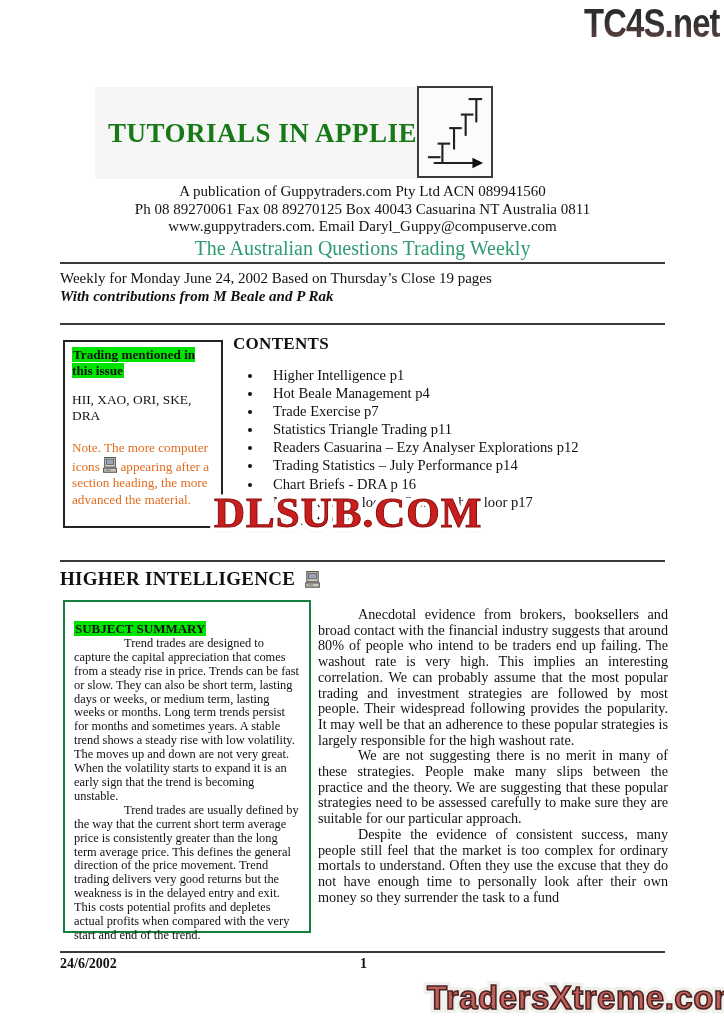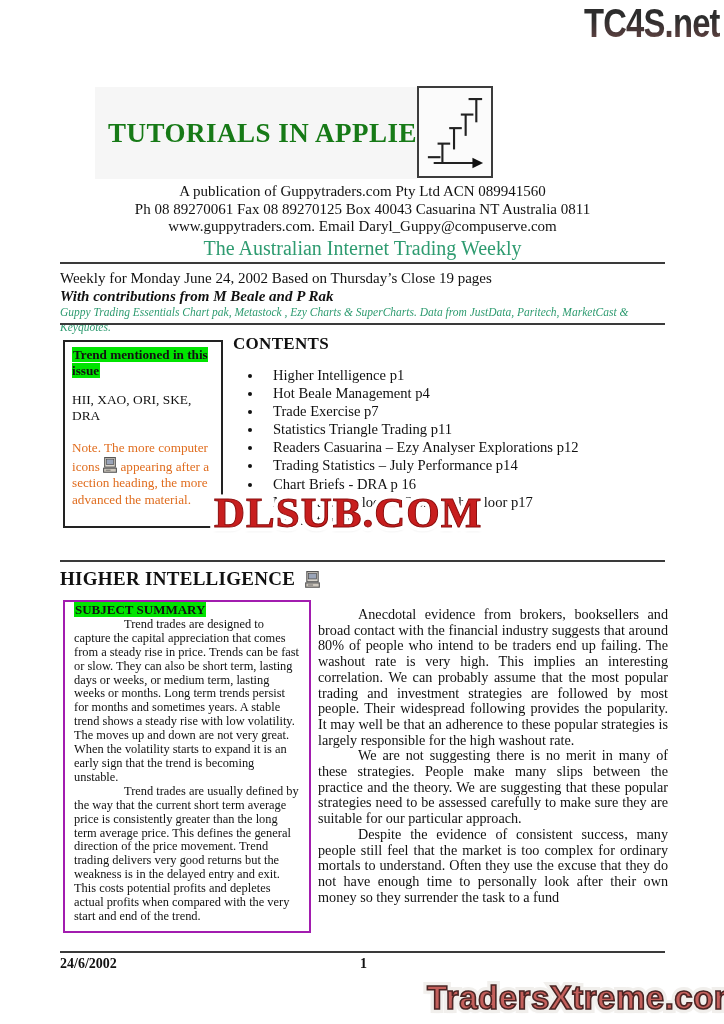--- a/index.html
+++ b/index.html
@@ -55,22 +55,22 @@
   .stocks-box .note{margin-top:16px;color:#e06d1f;font-size:13.2px;line-height:16.5px;}
 
   .contents{position:absolute;left:233px;top:334px;width:436px;}
   .contents h2{margin:0;font-size:17px;font-weight:bold;letter-spacing:.3px;}
   .contents ul{margin:12px 0 0 0;padding-left:30px;}
   .contents li{font-size:14.6px;line-height:18.1px;padding-left:10px;}
 
   
   .article-h1{position:absolute;left:60px;top:568px;font-size:19px;font-weight:bold;letter-spacing:.3px;
     display:flex;align-items:center;gap:10px;}
-  .summary-box{position:absolute;left:63px;top:600px;width:248px;height:333px;border:2px solid #a21caf;
-    box-sizing:border-box;padding:1px 9px;font-size:12.4px;line-height:13.9px;}
+  .summary-box{position:absolute;left:63px;top:600px;width:248px;height:333px;border:2px solid #15803d;
+    box-sizing:border-box;padding:20px 9px;font-size:12.4px;line-height:13.9px;}
   .summary-box .shead{font-weight:bold;font-size:13px;}
   .summary-box .ssub{font-size:12.8px;}
   .summary-box p{margin:0;text-indent:50px;}
 
   .main-col{position:absolute;left:318px;top:607px;width:350px;font-size:14.2px;line-height:15.7px;
     text-align:justify;}
   .main-col p{margin:0;text-indent:40px;}
 
   
   .footer-date{position:absolute;left:60px;top:956px;font-size:14px;font-weight:bold;}
@@ -103,35 +103,34 @@
         <path d="M10 72 h43"></path>
       </g>
       <polygon points="50,66.5 61,72 50,77.5" fill="#111"></polygon>
     </svg>
   </div>
 
   <div class="pub-info">
     <div>A publication of Guppytraders.com Pty Ltd ACN 089941560</div>
     <div>Ph 08 89270061  Fax 08 89270125  Box 40043 Casuarina NT Australia  0811</div>
     <div>www.guppytraders.com.   Email  Daryl_Guppy@compuserve.com</div>
-    <div class="tagline">The Australian Internet Trading Weekly</div>
+    <div class="tagline">The Australian Questions Trading Weekly</div>
   </div>
 
   <div class="rule rule-1"></div>
 
   <div class="issue-info">
     <div class="l1">Weekly for Monday June 24, 2002 Based on Thursday’s Close 19 pages</div>
     <div class="l2">With contributions from M Beale and P Rak</div>
-    <div class="l3">Guppy Trading Essentials Chart pak, Metastock , Ezy Charts &amp; SuperCharts. Data from JustData, Paritech, MarketCast &amp; Keyquotes.</div>
   </div>
 
   <div class="rule rule-2"></div>
 
   <div class="stocks-box">
-    <span class="head hl">Trend mentioned in this issue</span>
+    <span class="head hl">Trading mentioned in this issue</span>
     <div class="tickers">HII,  XAO, ORI, SKE, DRA</div>
     <div class="note">
       <span>Note. The more computer icons</span>
       <svg class="cicon" width="14" height="16" viewBox="0 0 13 15">
         <rect x="1.5" y="0.5" width="10" height="9" fill="#d8d4cc" stroke="#555"></rect>
         <rect x="3" y="2" width="7" height="5" fill="#9aa4b8" stroke="#444" stroke-width="0.6"></rect>
         <rect x="0.5" y="10.5" width="12" height="3.8" fill="#cfc9bf" stroke="#555"></rect>
         <line x1="2.5" y1="12.4" x2="7" y2="12.4" stroke="#555" stroke-width="0.7"></line>
       </svg>
       <span>appearing after a section heading, the more advanced the material.</span>

